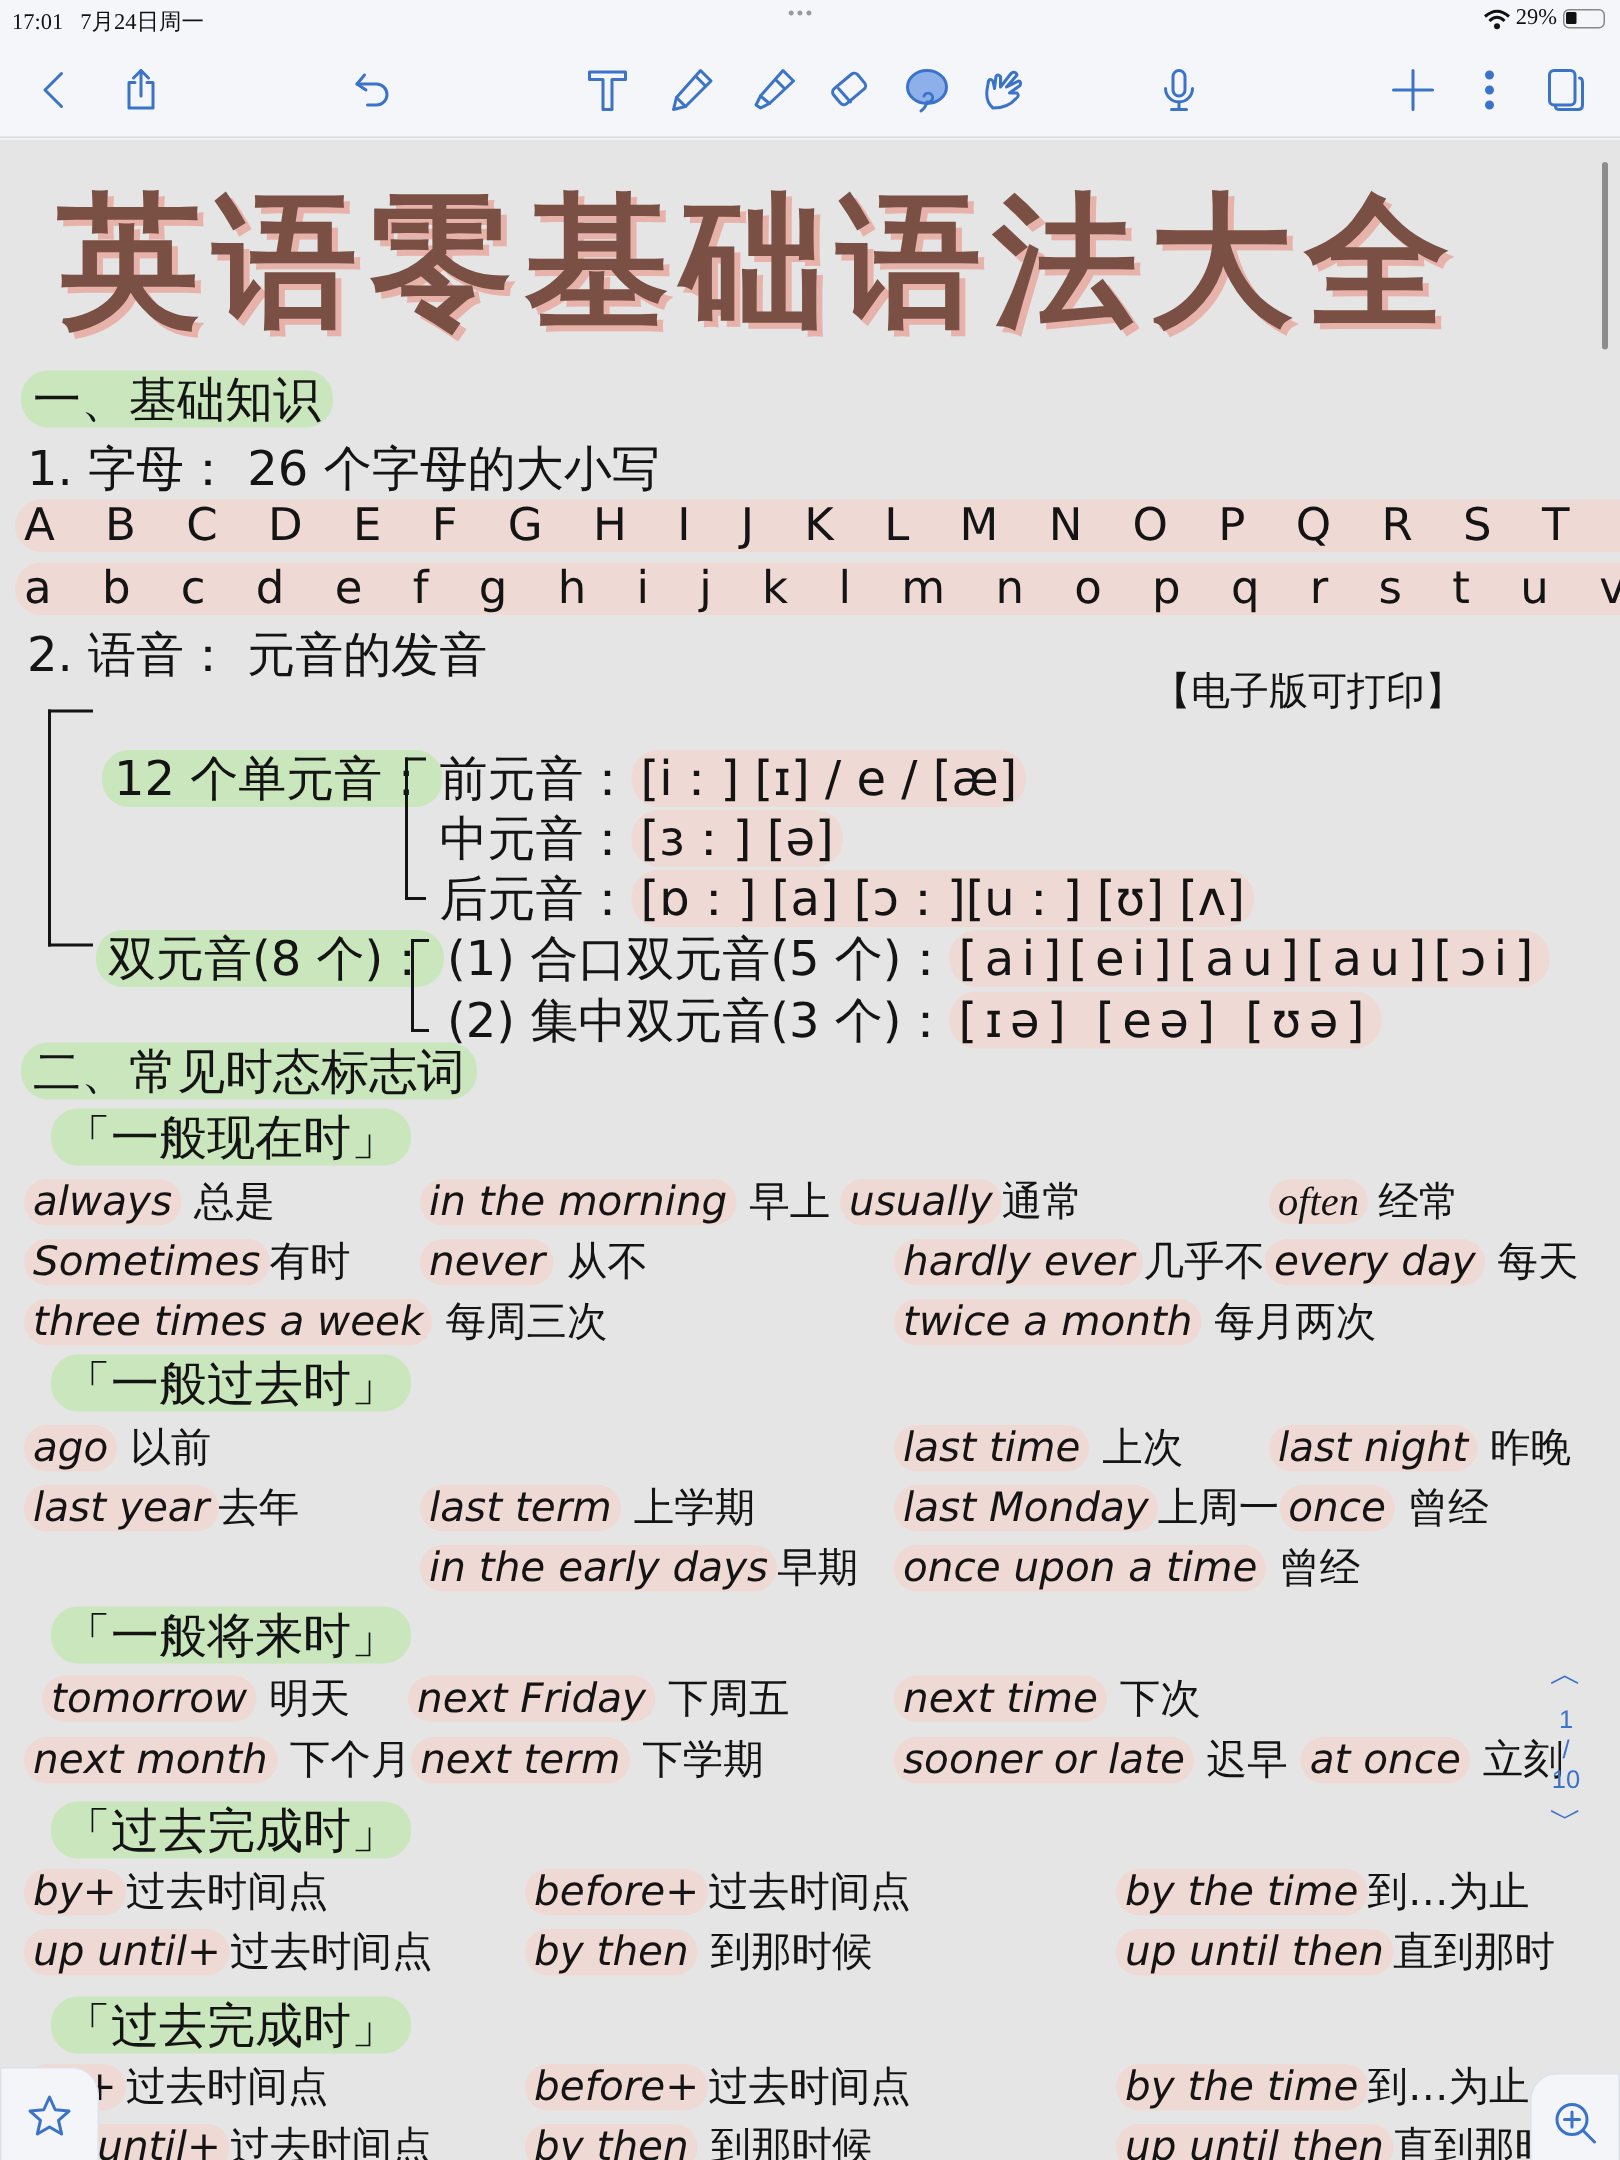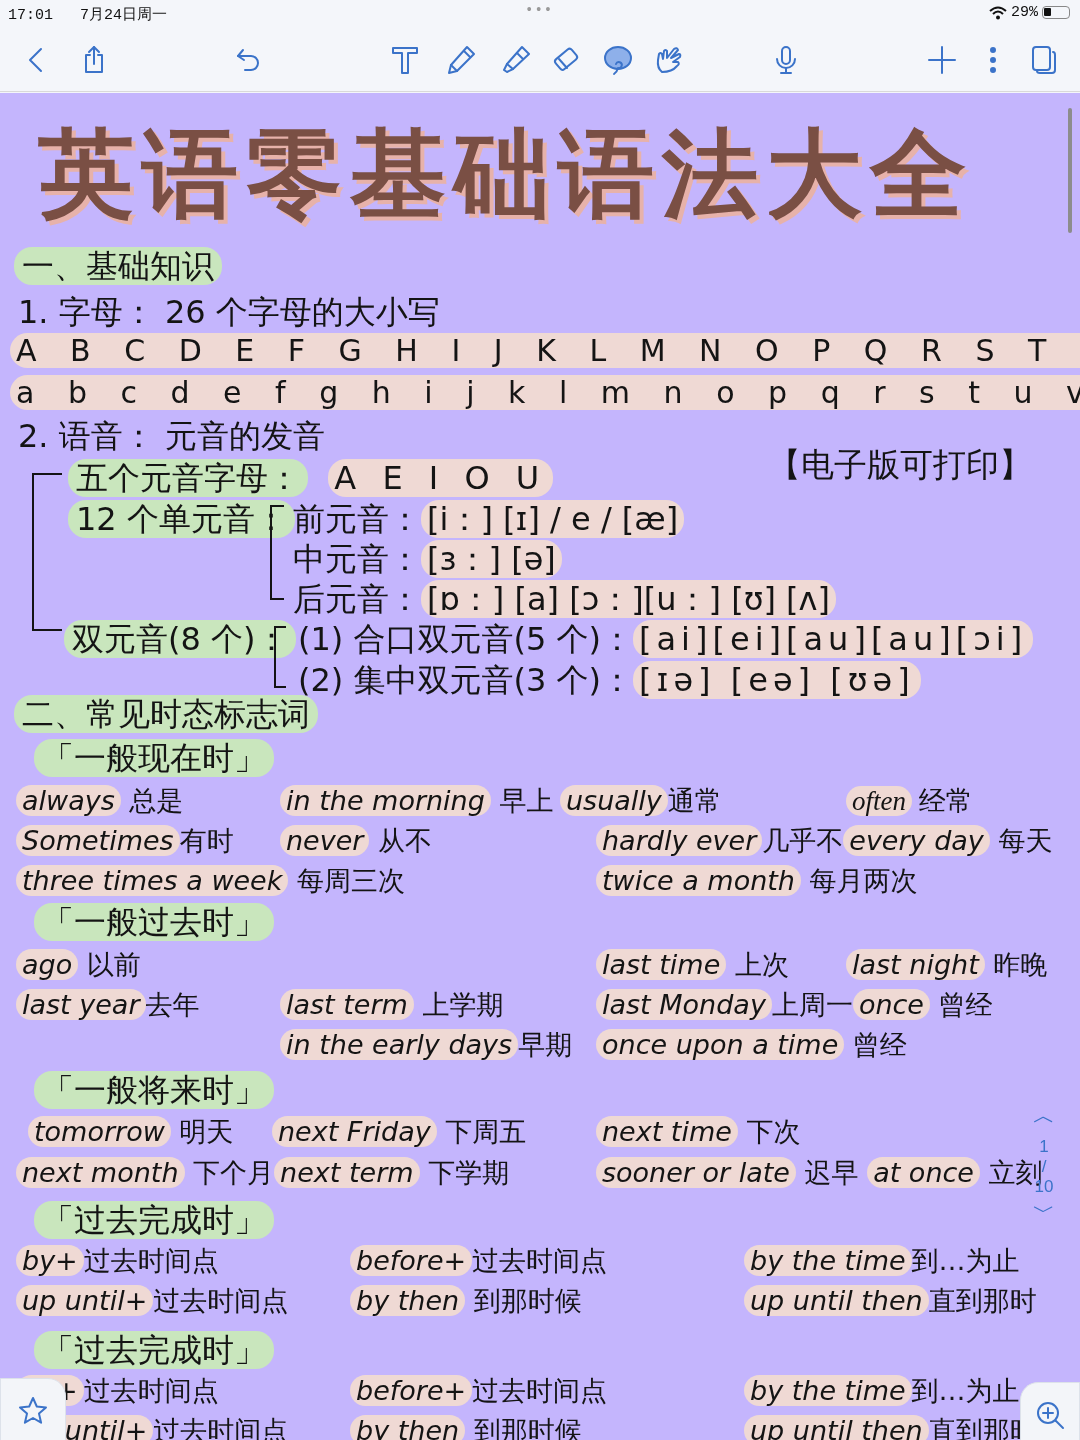--- a/index.html
+++ b/index.html
@@ -1,44 +1,44 @@
 <!DOCTYPE html>
 <html><head>
 <meta charset="utf-8">
 <style>
   * { box-sizing: border-box; margin: 0; padding: 0; }
   html, body { width: 1080px; height: 1440px; overflow: hidden; }
   body { font-family: "DejaVu Sans", sans-serif; background: #f4f6fa; position: relative; color: #111; }
 
   
-  .status-bar { position: absolute; left: 0; top: 0; width: 1080px; height: 28px; font-size: 15px; font-family: Liberation Mono, monospace; }
+  .status-bar { position: absolute; left: 0; top: 0; width: 1080px; height: 28px; font-size: 15px; font-family: Liberation Serif, serif; }
   .status-time { position: absolute; left: 8px; top: 5px; }
   .status-dots { position: absolute; left: 525px; top: 2px; color: #999; font-size: 14px; letter-spacing: 1px; }
   .status-right { position: absolute; right: 10px; top: 4px; display: flex; align-items: center; gap: 4px; }
   .battery { width: 28px; height: 13px; border: 1.5px solid #888; border-radius: 4px; position: relative; }
   .battery-fill { position: absolute; left: 1px; top: 1px; width: 7px; height: 8px; background: #111; border-radius: 1px; }
 
   
   .toolbar { position: absolute; left: 0; top: 28px; width: 1080px; height: 64px; border-bottom: 1px solid #d9d9d9; }
   .tb-btn { position: absolute; top: 14px; width: 36px; height: 36px; display: flex; align-items: center; justify-content: center; }
   .tb-btn svg { width: 32px; height: 32px; stroke: #3b73c9; fill: none; stroke-width: 2; stroke-linecap: round; stroke-linejoin: round; }
 
   
-  .page { position: absolute; left: 0; top: 93px; width: 1080px; height: 1347px; background: #c4b5fd; overflow: hidden; }
+  .page { position: absolute; left: 0; top: 93px; width: 1080px; height: 1347px; background: #e5e5e5; overflow: hidden; }
   .scrollbar { position: absolute; right: 8px; top: 15px; width: 4px; height: 125px; background: #8c8c8c; border-radius: 2px; }
 
   .hw { font-family: "DejaVu Sans", sans-serif; color: #141414; position: absolute; white-space: nowrap; }
   .title { position: absolute; left: 38px; top: 18px; font-size: 96px; font-family: "DejaVu Serif", serif; color: #7a4f44; letter-spacing: 8px; text-shadow: 4px 4px 0 #e7b2aa; font-weight: bold; }
   .hl-green { background: #c9e6bd; border-radius: 18px; padding: 0 8px; }
   .hl-pink { background: #efd9d4; border-radius: 18px; padding: 0 6px; }
 
   .sec-head { font-size: 32px; }
   .line { font-size: 32px; }
   .alpha { font-size: 30px; letter-spacing: 12px; }
-  .note { font-size: 33px; }
+  .note { font-size: 26px; }
   .row-text { font-size: 27px; font-style: italic; }
   .cn { font-style: normal; }
 
   .bracket { position: absolute; border: 2.5px solid #141414; border-right: none; }
 
   .pager { position: absolute; right: 22px; top: 1105px; width: 28px; color: #3b73c9; font-size: 17px; text-align: center; font-family: "Liberation Sans", sans-serif; }
   .pager .chev { font-size: 22px; line-height: 22px; }
 
   .float-btn { position: absolute; width: 66px; height: 66px; background: #f3f5f9; border: 1px solid #dde2ea; display: flex; align-items: center; justify-content: center; }
   .float-btn svg { width: 32px; height: 32px; stroke: #3b73c9; fill: none; stroke-width: 2; stroke-linejoin: round; stroke-linecap: round; }
@@ -156,24 +156,20 @@
   <div class="hw alpha" style="left:10px; top:240px;">
     <span class="hl-pink">A B C D E F G H I J K L M N O P Q R S T U V W X Y Z</span>
   </div>
   <div class="hw alpha" style="left:10px; top:282px;">
     <span class="hl-pink">a b c d e f g h i j k l m n o p q r s t u v w x y z</span>
   </div>
   <div class="hw line" style="left:18px; top:322px;">2. 语音： 元音的发音</div>
   <div class="hw note" style="left:768px; top:350px;">【电子版可打印】</div>
 
   <div class="bracket" style="left:32px; top:380px; width:30px; height:158px;"></div>
-  <div class="hw line" style="left:68px; top:364px;">
-    <span class="hl-green">五个元音字母：</span>
-    &nbsp;<span class="hl-pink" style="letter-spacing:8px">A E I O U</span>
-  </div>
   <div class="hw line" style="left:68px; top:405px;">
     <span class="hl-green">12 个单元音：</span>
   </div>
   <div class="bracket" style="left:270px; top:412px; width:14px; height:95px;"></div>
   <div class="hw line" style="left:293px; top:405px;">
     <span>前元音：</span><span class="hl-pink">[i：]  [ɪ] / e / [æ]</span>
   </div>
   <div class="hw line" style="left:293px; top:445px;">
     <span>中元音：</span><span class="hl-pink">[ɜ：]  [ə]</span>
   </div>

